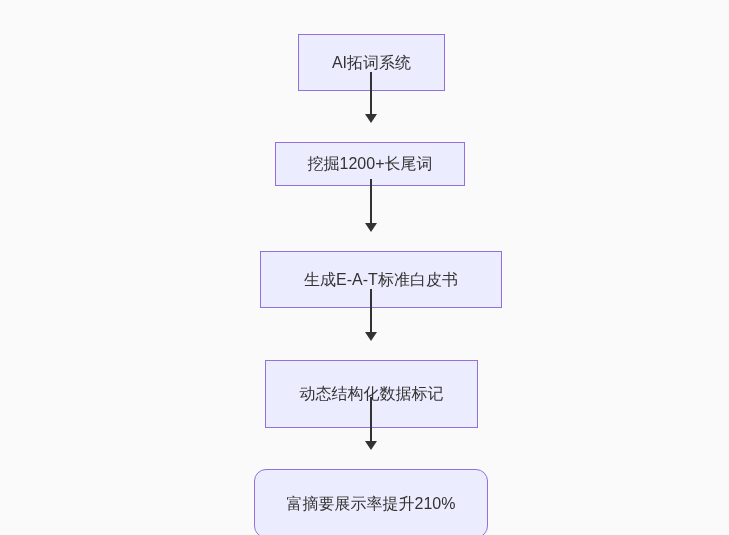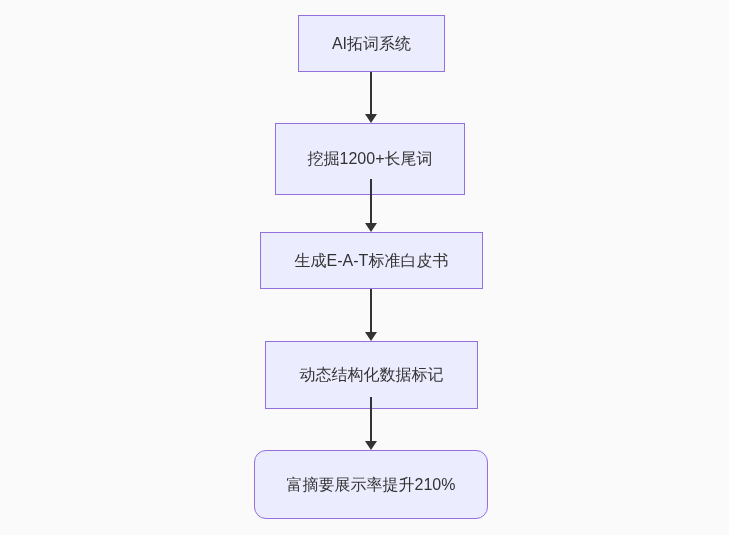--- a/index.html
+++ b/index.html
@@ -21,24 +21,25 @@
     background: #ECECFF;
     border: 1px solid #9370DB;
     color: #333333;
     font-size: 16px;
     display: flex;
     align-items: center;
     justify-content: center;
     text-align: center;
     line-height: 1.2;
     white-space: nowrap;
+    margin-top: 19px;
   }
   .node-1 { left: 298px; top: 15px;  width: 147px; height: 57px; }
-  .node-2 { left: 275px; top: 123px; width: 190px; height: 72px; }
-  .node-3 { left: 260px; top: 232px; width: 223px; height: 57px; }
+  .node-2 { left: 275px; top: 123px; width: 190px; height: 44px; }
+  .node-3 { left: 260px; top: 232px; width: 242px; height: 57px; }
   .node-4 { left: 265px; top: 341px; width: 213px; height: 68px; }
   .node-5 { left: 254px; top: 450px; width: 234px; height: 69px; border-radius: 12px; }
 
   .edge {
     position: absolute;
     left: 365px;
     width: 12px;
     display: flex;
     flex-direction: column;
     align-items: center;

